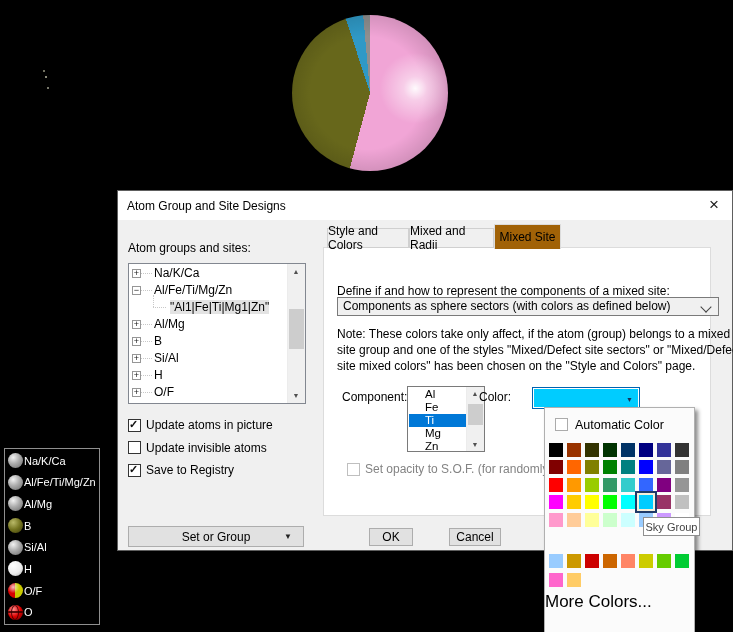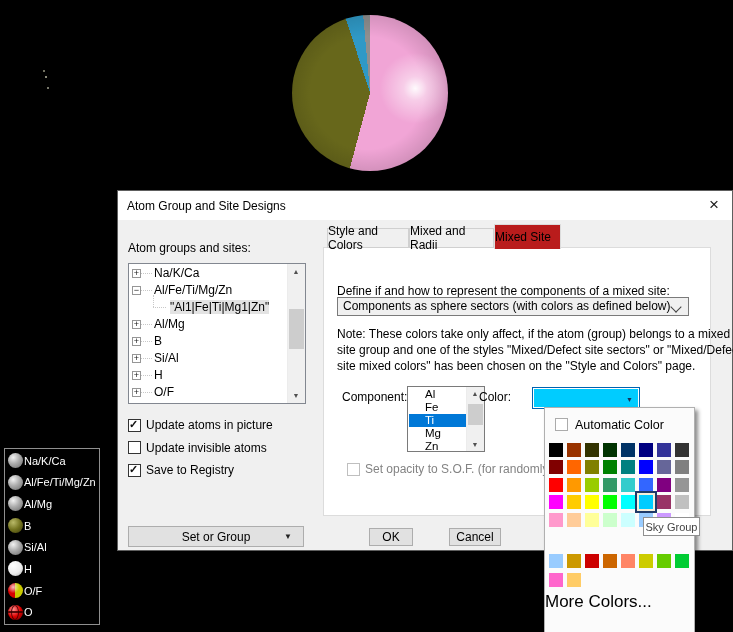--- a/index.html
+++ b/index.html
@@ -62,28 +62,28 @@
 
   .btn{background:#E1E1E1;border:1px solid #ADADAD;box-sizing:border-box;
        display:flex;align-items:center;justify-content:center}
   #set-reset{position:absolute;left:10px;top:335px;width:176px;height:21px}
   #set-reset .drop{position:absolute;right:11px;font-size:8px;color:#222}
   #ok{position:absolute;left:251px;top:337px;width:44px;height:18px}
   #cancel{position:absolute;left:331px;top:337px;width:52px;height:18px}
 
   #tabs{position:absolute;left:209px;top:33px;height:24px}
   .tab{position:absolute;top:4px;height:20px;background:#F0F0F0;border:1px solid #D0D0D0;box-sizing:border-box;
-       display:flex;align-items:center;z-index:2}
-  .tab.active{top:0;height:25px;background:#b91c1c;border-color:#DCDCDC;border-bottom:none;z-index:6}
+       display:flex;align-items:center;justify-content:center;z-index:2}
+  .tab.active{top:0;height:25px;background:#a16207;border-color:#DCDCDC;border-bottom:none;z-index:6}
 
   #panel{position:absolute;left:205px;top:56px;width:388px;height:269px;background:#FFF;
          border:1px solid #DCDCDC;box-sizing:border-box;z-index:1}
   #mixed-info{position:absolute;left:13px;top:11px}
   #define-label{position:absolute;left:13px;top:36px}
-  #rep-combo{position:absolute;left:13px;top:49px;width:352px;height:19px;background:#F0F0F0;
+  #rep-combo{position:absolute;left:13px;top:49px;width:382px;height:19px;background:#F0F0F0;
              border:1px solid #7A7A7A;box-sizing:border-box;line-height:16px;padding-left:5px;white-space:nowrap;overflow:hidden}
   .chev{position:absolute;right:8px;top:5px;width:7px;height:7px;border-left:1.5px solid #444;
         border-bottom:1.5px solid #444;transform:rotate(-45deg)}
   #note{position:absolute;left:13px;top:78px;line-height:16px;white-space:nowrap}
   #comp-label{position:absolute;left:18px;top:142px}
   #comp-list{position:absolute;left:83px;top:138px;width:78px;height:66px;background:#FFF;
              border:1px solid #7A7A7A;box-sizing:border-box}
   #comp-opts{position:absolute;left:1px;top:1px;right:17px;bottom:0;overflow:hidden}
   .copt{height:13px;line-height:13px;padding-left:16px;font-size:11.5px;white-space:nowrap}
   .copt.csel{background:#0078D7;color:#FFF}

